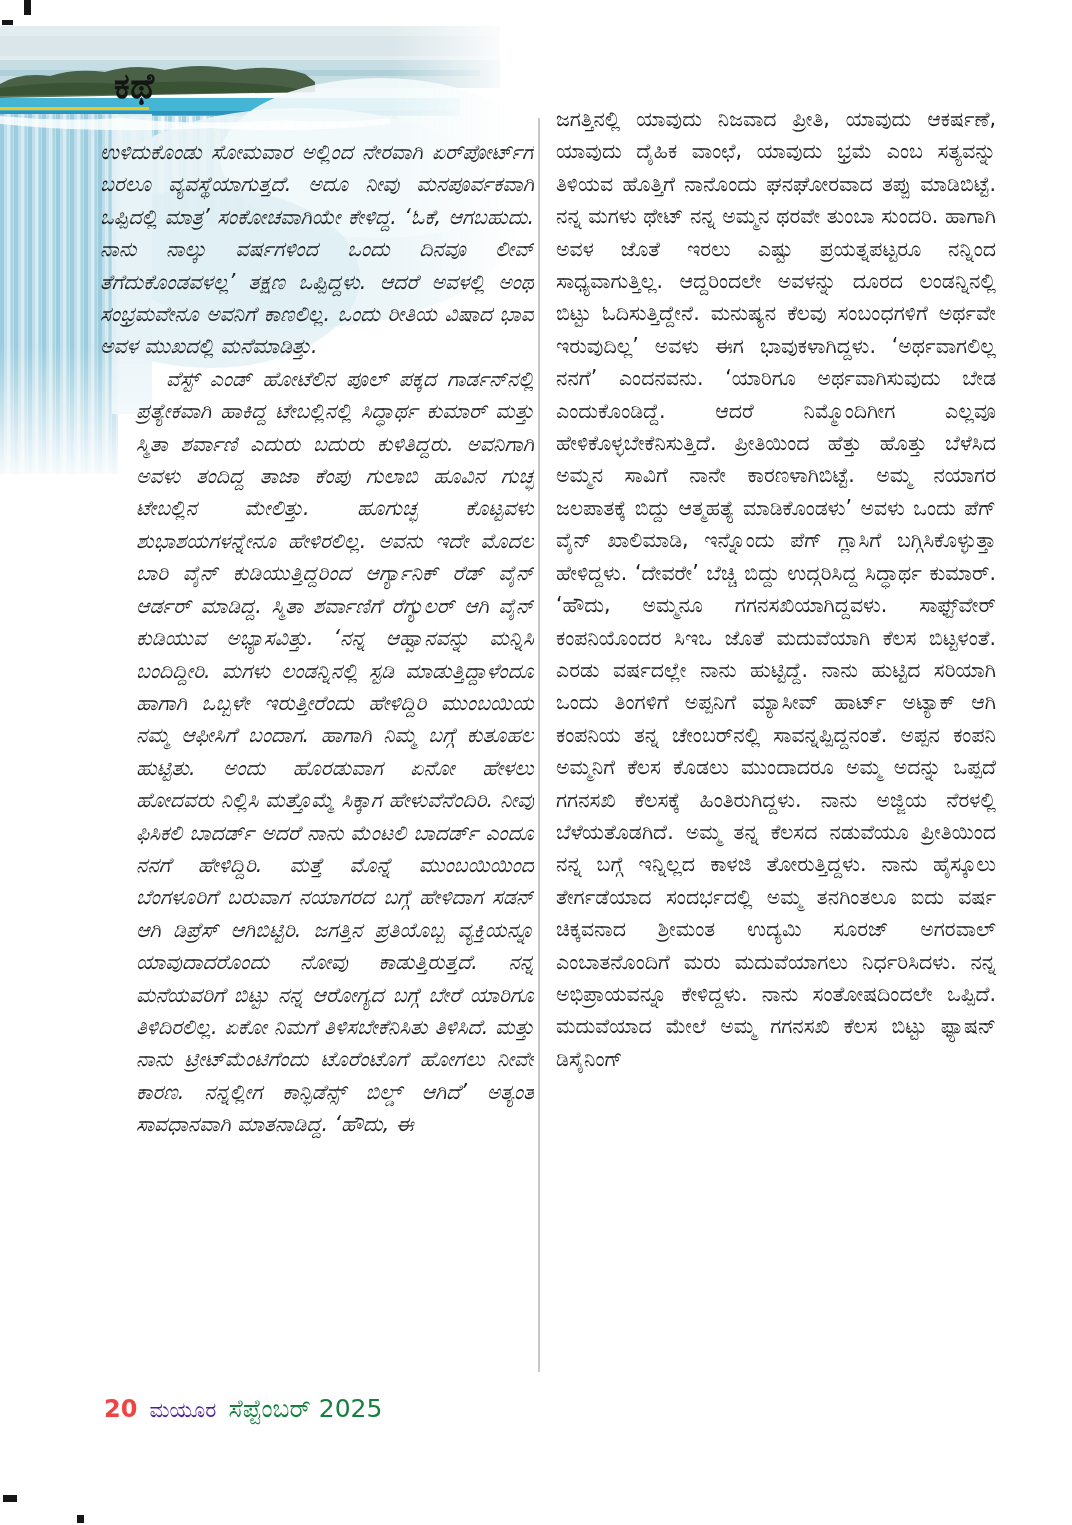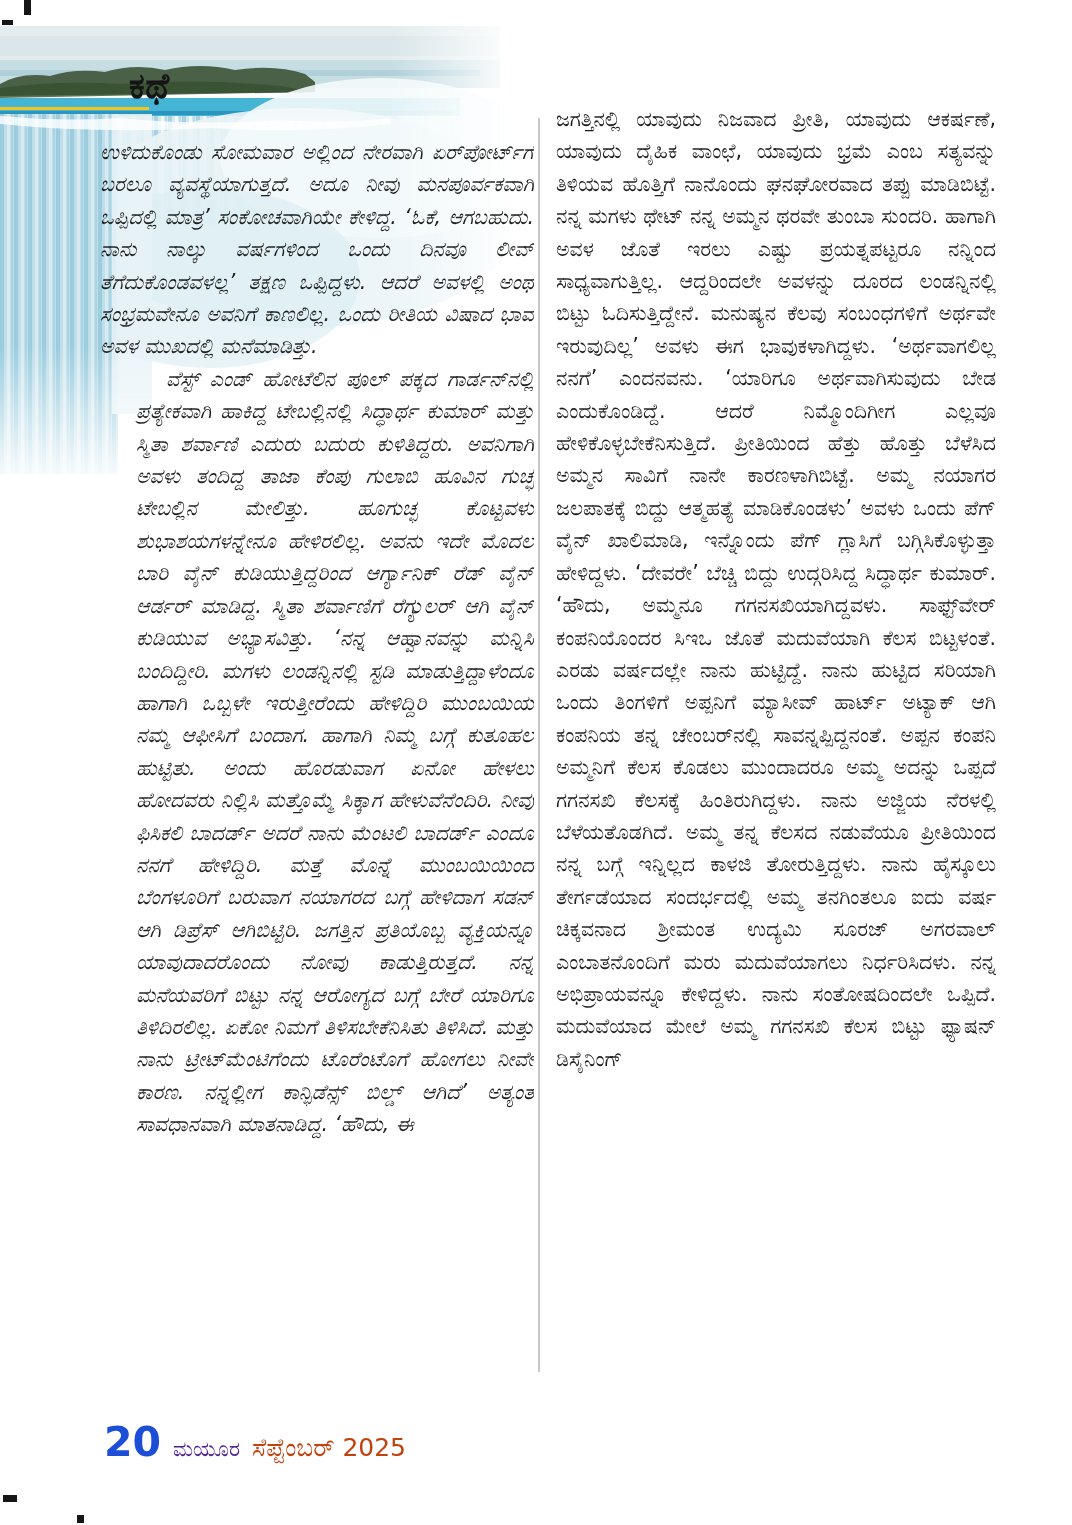--- a/index.html
+++ b/index.html
@@ -18,21 +18,20 @@
   .mark-bl-sq{left:77px;top:1515px;width:7px;height:8px;}
 
   
   .hero{position:absolute;left:0;top:18px;width:520px;height:470px;z-index:0;}
 
   
   .kicker{
     position:absolute;left:114px;top:66px;z-index:3;
     font-size:35px;font-weight:bold;color:#151515;
     letter-spacing:.5px;
-    margin-left:15px;
   }
   .kicker-underline{
     position:absolute;left:0;top:107px;width:149px;height:3px;
     background:#f2c51e;z-index:3;
   }
 
   
   .col{
     position:absolute;z-index:2;
     color:#1f1f1f;
@@ -46,23 +45,23 @@
   .col-divider{
     position:absolute;left:538px;top:118px;width:2px;height:1254px;
     background:#c7c7c7;z-index:1;
   }
 
   
   .footer{
     position:absolute;left:104px;top:1394px;z-index:3;
     display:flex;align-items:baseline;gap:12px;
   }
-  .footer .page-number{font-size:41px;font-weight:bold;color:#1d4ed8;margin-top:24px;}
+  .footer .page-number{font-size:24px;font-weight:bold;color:#ef4444;}
   .footer .magazine-name{font-size:21px;font-weight:normal;color:#4c1d95;}
-  .footer .issue-date{font-size:25px;font-weight:500;color:#c2410c;}
+  .footer .issue-date{font-size:25px;font-weight:500;color:#15803d;}
 </style>
 </head>
 <body>
 
 <div class="page">
 
   <div class="mark mark-tl-bar"></div>
   <div class="mark mark-tl-dash"></div>
   <div class="mark mark-bl-dash"></div>
   <div class="mark mark-bl-sq"></div>

